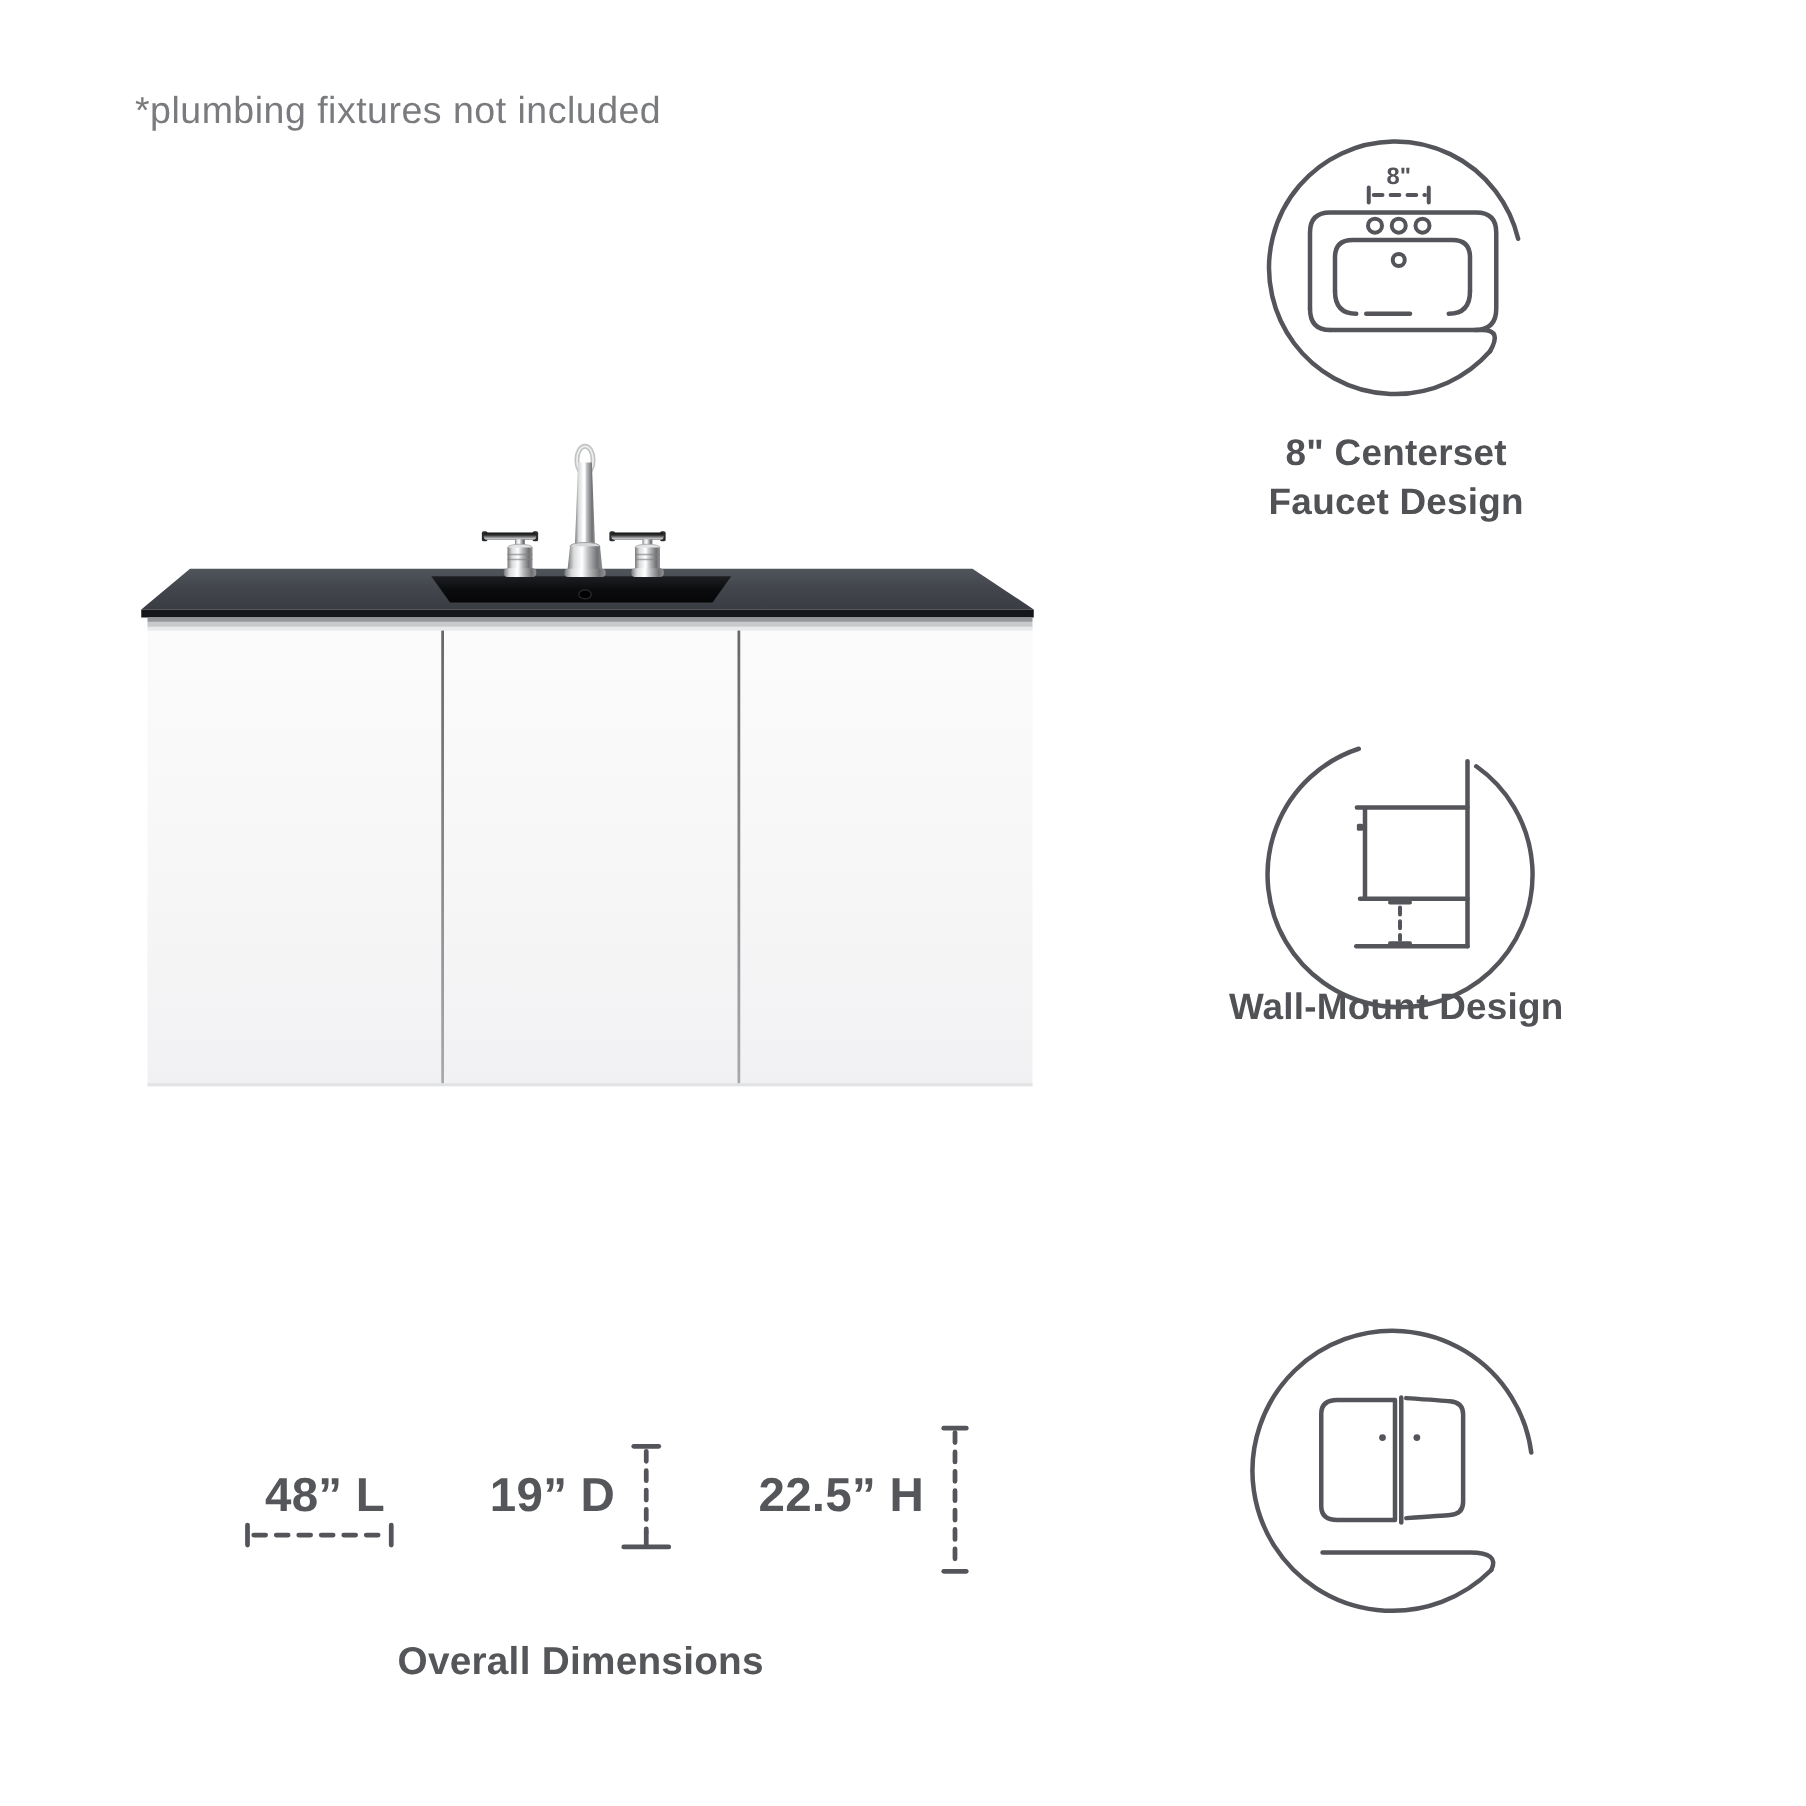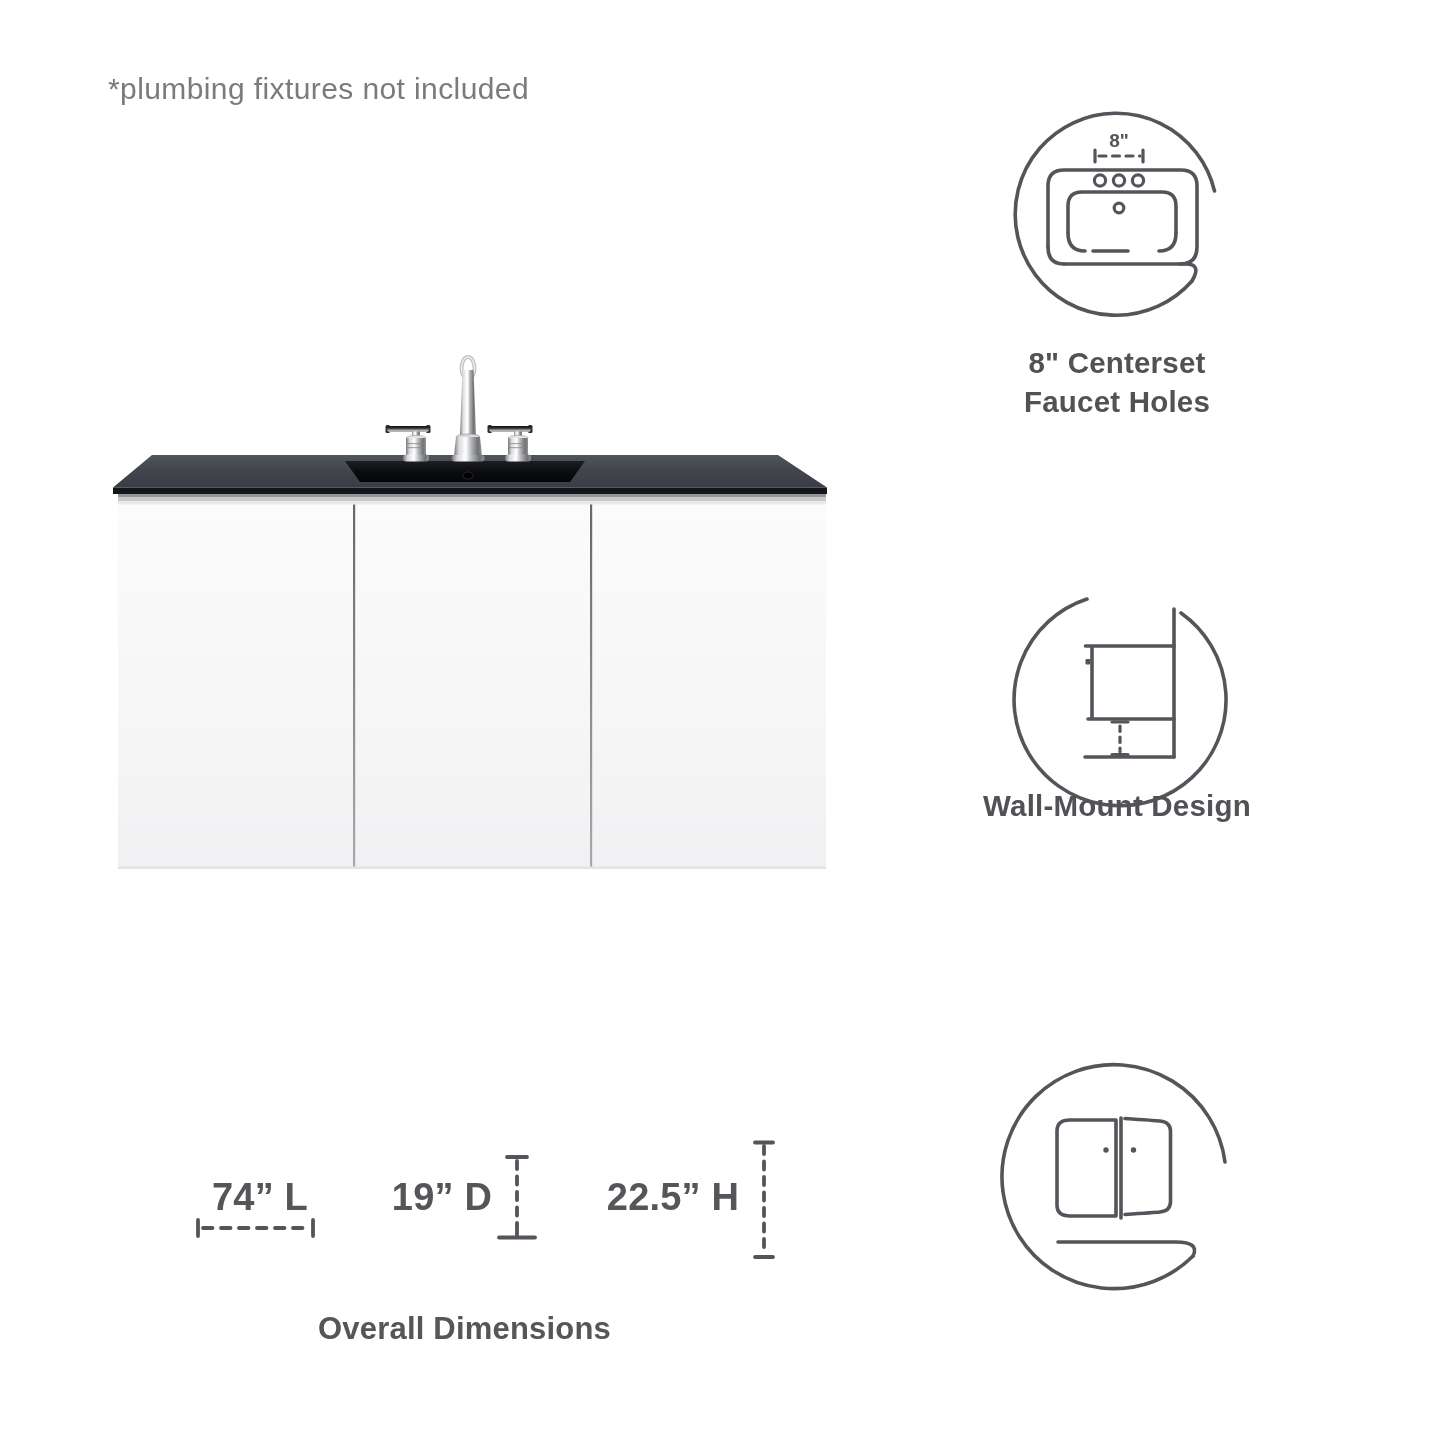--- a/index.html
+++ b/index.html
@@ -141,21 +141,21 @@
     <circle class="icon-stroke" style="stroke-width:3.2" cx="110" cy="80.5" r="5.6"></circle>
     <circle class="icon-stroke" style="stroke-width:3.2" cx="129" cy="80.5" r="5.6"></circle>
     <circle class="icon-stroke" style="stroke-width:3.2" cx="148" cy="80.5" r="5.6"></circle>
     <circle class="icon-stroke" style="stroke-width:3.2" cx="129" cy="108" r="4.8"></circle>
     <path class="icon-stroke" style="stroke-width:3.2" d="M105 50 V62 M153 50 V62"></path>
     <path class="icon-stroke" style="stroke-width:3.2" stroke-dasharray="7 6.5" d="M109 56 H150"></path>
     <text class="icon-num" x="129" y="47" text-anchor="middle">8"</text>
   </svg>
   <div class="abs feature-label" style="left:967px;top:343px;width:300px;">
     <div>8" Centerset</div>
-    <div>Faucet Holes</div>
+    <div>Faucet Design</div>
   </div>
 
   <svg class="abs" style="left:1000px;top:580px;" width="240" height="240" viewBox="0 0 240 240">
     <path class="icon-stroke" d="M87 19 A106 106 0 1 0 181 33"></path>
     <path class="icon-stroke" d="M174 29 V177"></path>
     <path class="icon-stroke" d="M85 177 H174"></path>
     <path class="icon-stroke" d="M85.5 66 H174 M92 66 V139 M88 139 H174"></path>
     <rect class="icon-fill" x="85.5" y="79" width="5" height="5.5" rx="1.2"></rect>
     <path class="icon-stroke" style="stroke-width:3.2" d="M112 142 H128 M112 174.5 H128"></path>
     <path class="icon-stroke" style="stroke-width:3.2" stroke-dasharray="5.5 5.5" d="M120 146 V172"></path>
@@ -165,21 +165,21 @@
   <svg class="abs" style="left:1000px;top:1060px;" width="240" height="240" viewBox="0 0 240 240">
     <path class="icon-stroke" d="M225 102 A112 112 0 1 0 193 196"></path>
     <path class="icon-stroke" d="M58 182 H176 Q200 182 193 196"></path>
     <path class="icon-stroke" d="M116 60 H70 Q57 60 57 71 V145 Q57 156 70 156 H116 Z"></path>
     <path class="icon-stroke" d="M121 58 V158"></path>
     <path class="icon-stroke" d="M125 58.5 C140 59.5 155 60.5 160 61 Q170.5 62 170.5 71.5 V141.5 Q170.5 151 160 152 C155 152.5 140 153.5 125 154.5"></path>
     <circle class="icon-fill" cx="106" cy="90" r="2.7"></circle>
     <circle class="icon-fill" cx="133.5" cy="90" r="2.7"></circle>
   </svg>
 
-  <div class="abs dim-text" style="left:180px;top:1177px;width:160px;">74” L</div>
+  <div class="abs dim-text" style="left:180px;top:1177px;width:160px;">48” L</div>
   <div class="abs dim-text" style="left:362px;top:1177px;width:160px;">19” D</div>
   <div class="abs dim-text" style="left:585px;top:1177px;width:176px;">22.5” H</div>
 
   <svg class="abs" style="left:150px;top:1130px;" width="680" height="150" viewBox="0 0 680 150">
     <g>
       <path class="meas" d="M48 90 V106 M163 90 V106"></path>
       <path class="meas" stroke-dasharray="9.5 8.5" d="M53 98 H160"></path>
     </g>
     <g>
       <path class="meas" d="M357 27 H377"></path>

